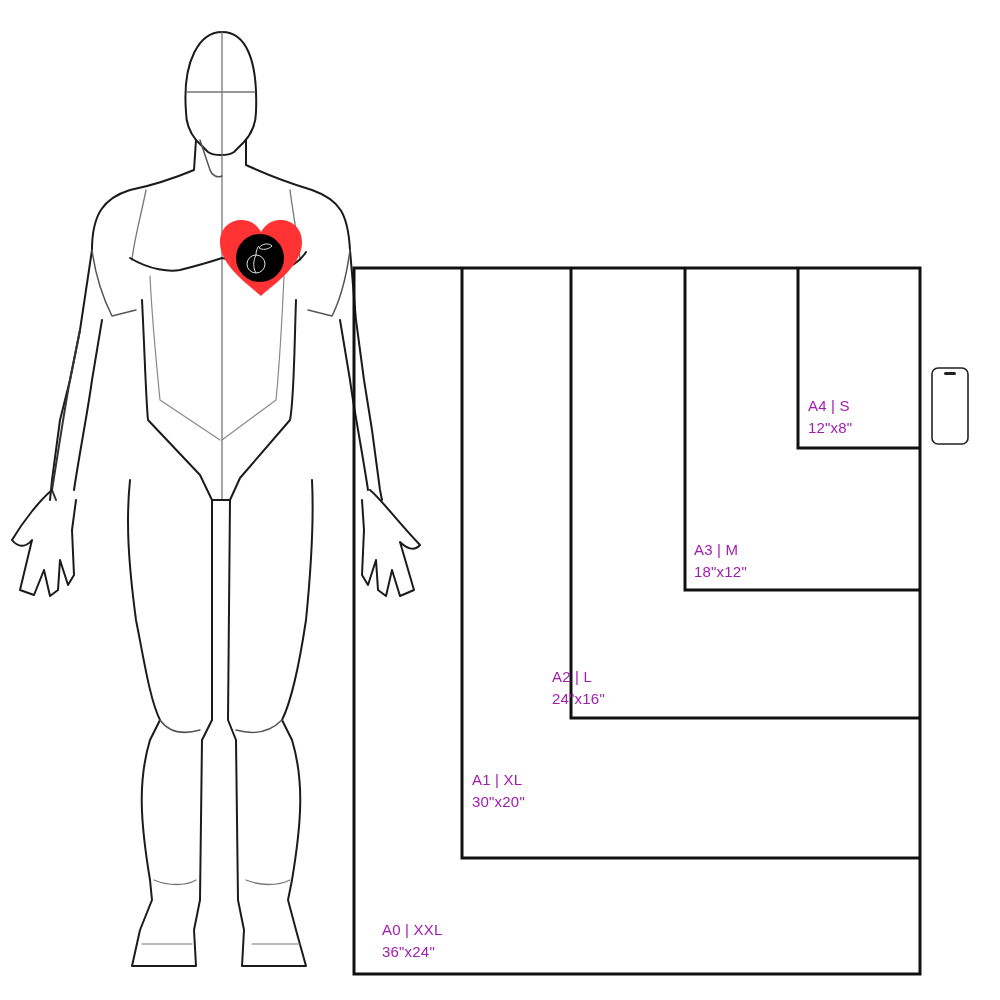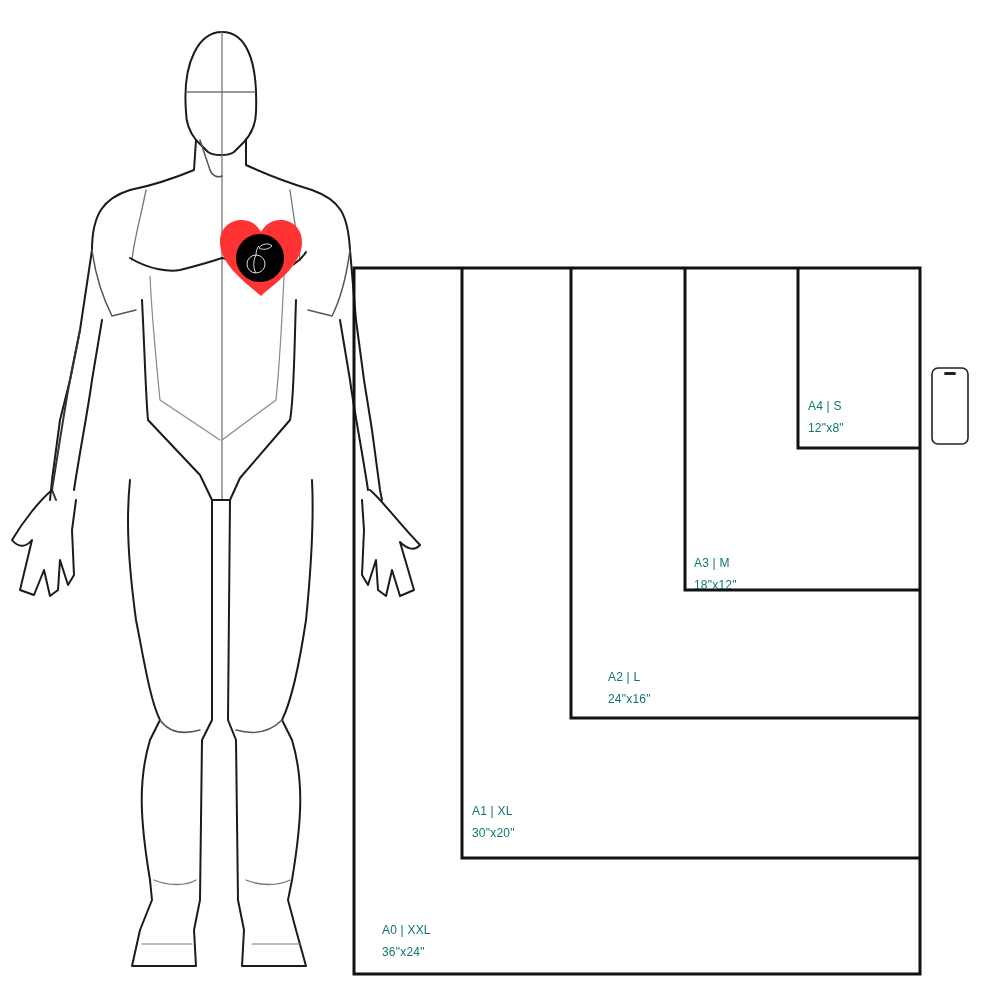--- a/index.html
+++ b/index.html
@@ -1,19 +1,19 @@
 <!DOCTYPE html>
 <html><head>
 <meta charset="utf-8">
 <style>
   html, body { margin:0; padding:0; background:#ffffff; }
   body { width:1000px; height:1000px; position:relative; overflow:hidden;
          font-family:"Liberation Sans", "DejaVu Sans", sans-serif; }
   #stage { position:absolute; left:0; top:0; width:1000px; height:1000px; }
-  .lbl { position:absolute; font-size:12px; line-height:22px; color:#0f766e; white-space:nowrap; letter-spacing:0.2px; }
+  .lbl { position:absolute; font-size:15px; line-height:22px; color:#a21caf; white-space:nowrap; letter-spacing:0.2px; }
 </style>
 </head>
 <body>
 
 <div id="stage">
 
   <svg width="440" height="1000" style="position:absolute;left:0;top:0" viewBox="0 0 440 1000" fill="none" stroke="#1b1b1b" stroke-width="2" stroke-linecap="round" stroke-linejoin="round">
 
     <path d="M186 112 C182 60 200 32 222 32 C246 32 258 60 256 112 C256 120 253 132 244 142 L234 152 C228 156 214 156 208 152 L196 140 C188 130 186 122 186 112 Z"></path>
     <path d="M222 32 L222 500" stroke="#777" stroke-width="1.3"></path>
@@ -71,29 +71,29 @@
 
   <svg width="40" height="80" style="position:absolute;left:930px;top:366px" viewBox="0 0 40 80">
     <rect x="2" y="2" width="36" height="76" rx="6" fill="#fff" stroke="#222" stroke-width="1.6"></rect>
     <rect x="14" y="6" width="12" height="3" rx="1.5" fill="#222"></rect>
   </svg>
 
   <div class="lbl" style="left:808px;top:395px">
     <div>A4 | S</div>
     <div>12"x8"</div>
   </div>
-  <div class="lbl" style="left:694px;top:552px">
+  <div class="lbl" style="left:694px;top:539px">
     <div>A3 | M</div>
     <div>18"x12"</div>
   </div>
-  <div class="lbl" style="left:608px;top:666px">
+  <div class="lbl" style="left:552px;top:666px">
     <div>A2 | L</div>
     <div>24"x16"</div>
   </div>
-  <div class="lbl" style="left:472px;top:800px">
+  <div class="lbl" style="left:472px;top:769px">
     <div>A1 | XL</div>
     <div>30"x20"</div>
   </div>
   <div class="lbl" style="left:382px;top:919px">
     <div>A0 | XXL</div>
     <div>36"x24"</div>
   </div>
 </div>
 
 </body></html>

